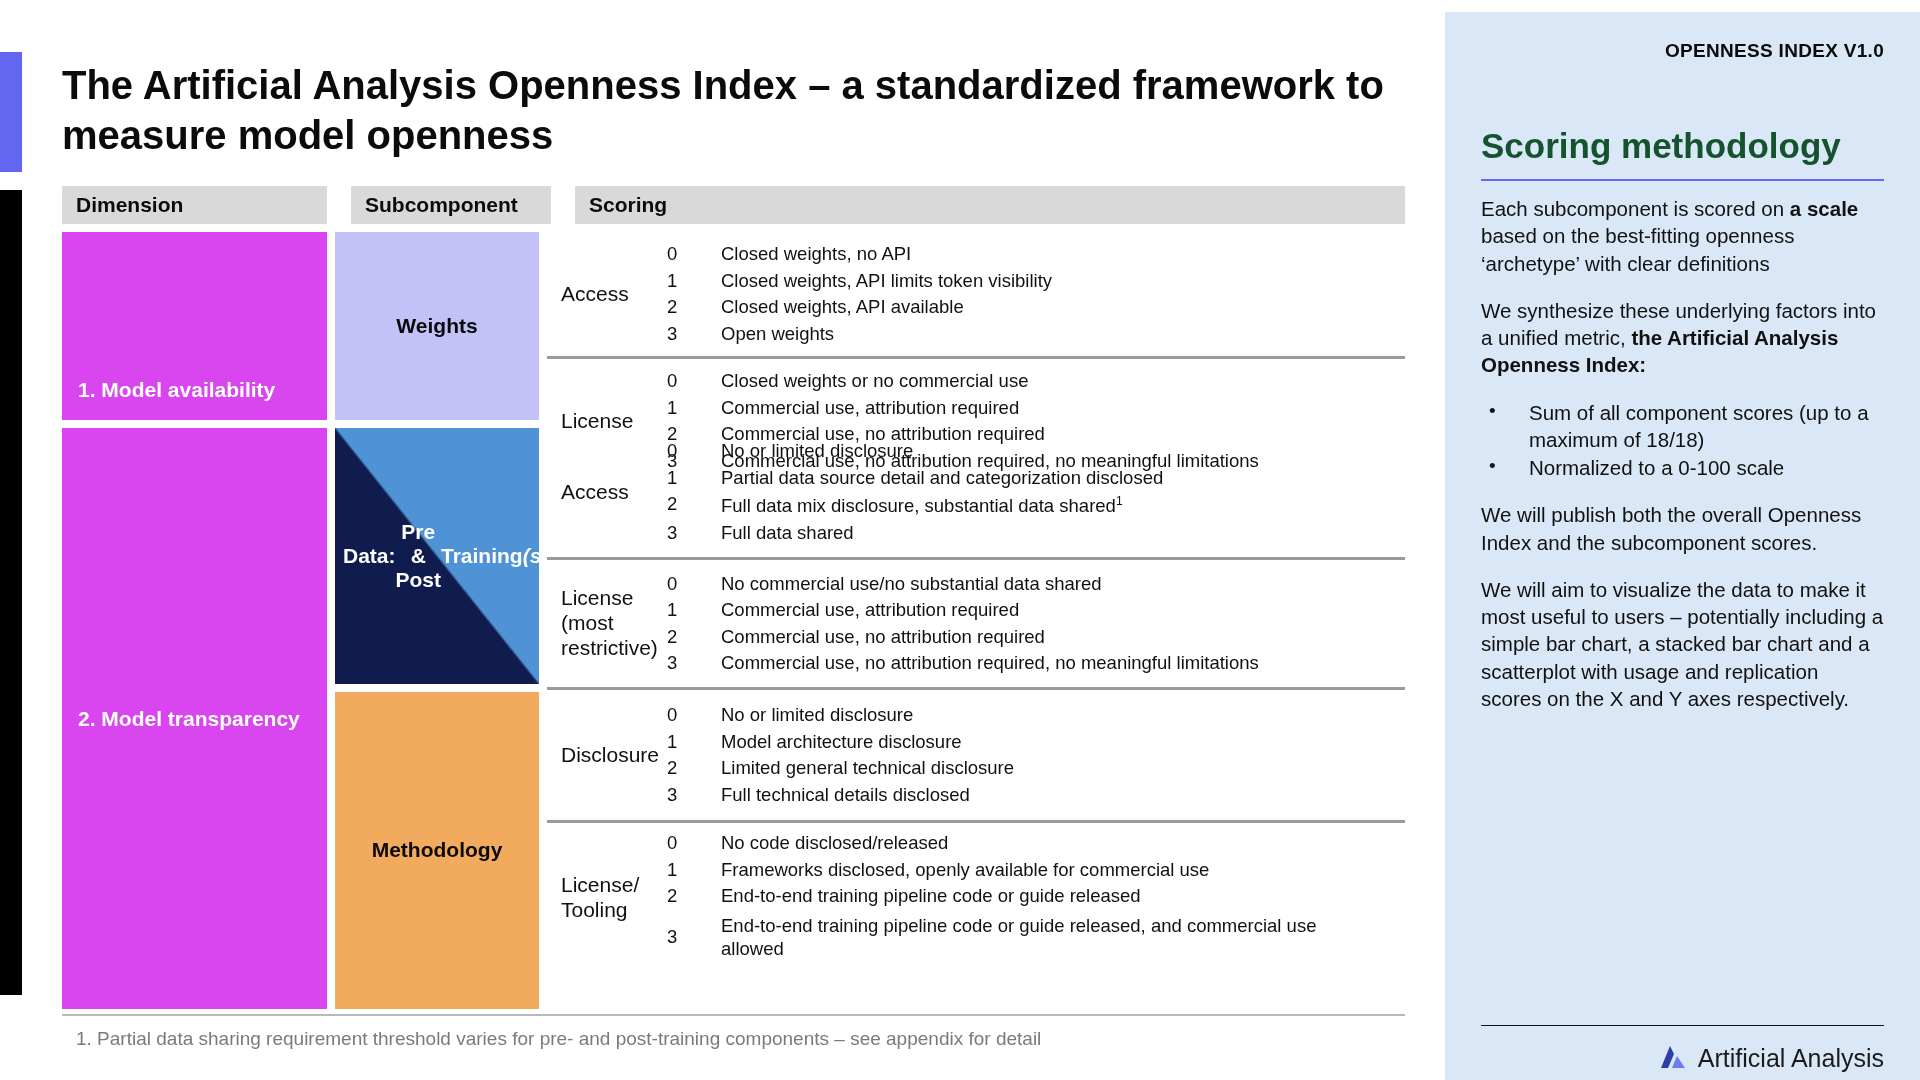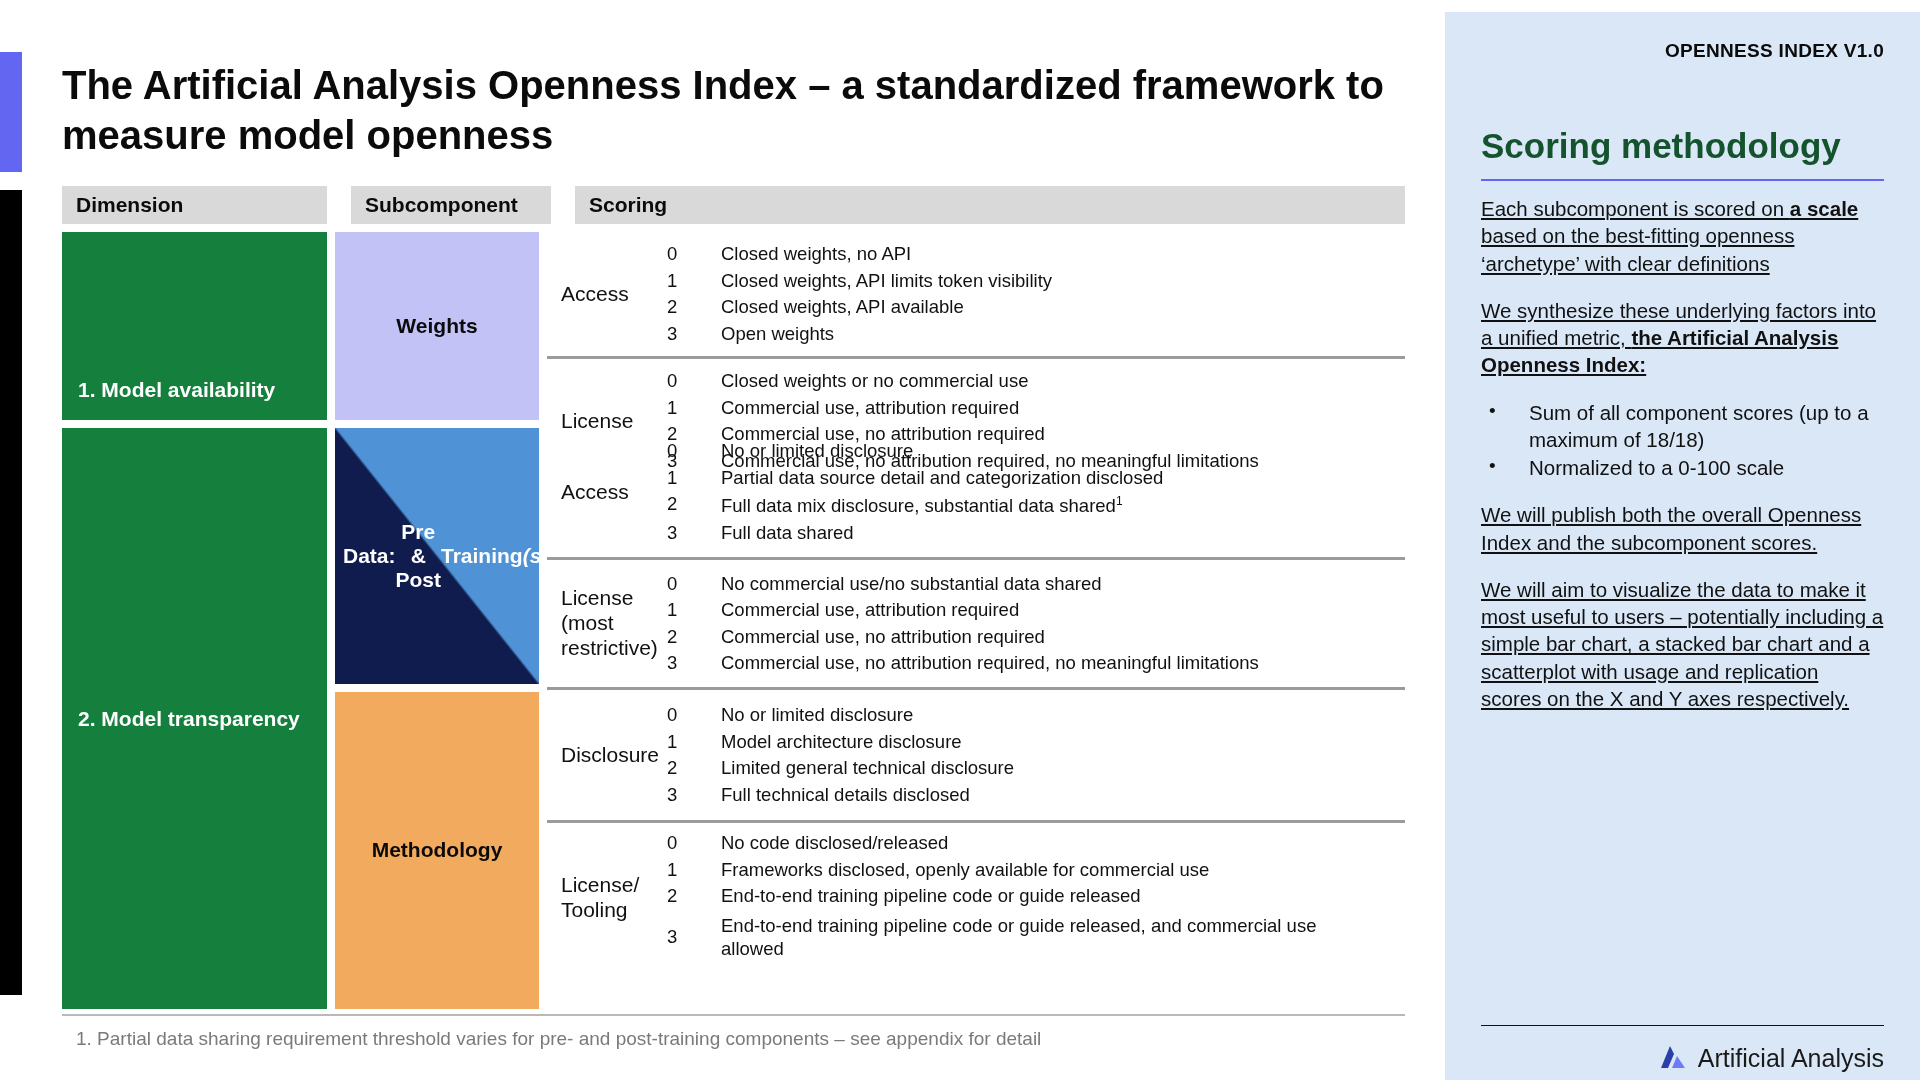--- a/index.html
+++ b/index.html
@@ -30,21 +30,21 @@
   }
   .panel-kicker {
     text-align: right; font-size: 19px; font-weight: bold;
     letter-spacing: .3px; color: #0b0b0b;
   }
   .panel-title {
     margin-top: 64px; font-size: 35px; font-weight: bold; color: #14532d;
   }
   .panel-rule { margin-top: 13px; height: 2px; background: #6366f1; width: 100%; }
   .panel-body { margin-top: 14px; font-size: 20.5px; line-height: 1.33; color: #111; }
-  .panel-body p { margin-bottom: 20px; text-decoration: underline; }
+  .panel-body p { margin-bottom: 20px; }
   .panel-body b { font-weight: bold; }
   .panel-list { list-style: none; margin: 0 0 20px 0; }
   .panel-list li {
     position: relative; padding-left: 48px; margin-bottom: 1px;
     font-size: 20.5px; line-height: 1.33;
   }
   .panel-list li:before {
     content: "\2022"; position: absolute; left: 8px; top: -1px; font-size: 19px;
   }
   .panel-footer-rule {
@@ -69,21 +69,21 @@
   .th {
     background: #d9d9d9; color: #0b0b0b; font-size: 21px; font-weight: bold;
     padding: 10px 14px; height: 38px; display: flex; align-items: center;
   }
   .th.dim { width: 265px; }
   .th.sub { width: 200px; }
   .th.sco { flex: 1; }
 
   .section { display: flex; gap: 8px; margin-top: 8px; }
   .dim-cell {
-    width: 265px; background: #15803d; color: #ffffff;
+    width: 265px; background: #d946ef; color: #ffffff;
     font-size: 21px; font-weight: bold; line-height: 1.2;
     display: flex; align-items: flex-end; padding: 18px 16px;
   }
   .sub-col { width: 204px; display: flex; flex-direction: column; gap: 8px; }
   .sub-cell {
     flex: 1; display: flex; align-items: center; justify-content: center;
     text-align: center; font-size: 21px; font-weight: bold; color: #0b0b0b;
     padding: 10px 8px; line-height: 1.15;
   }
   .sub-weights { background: #c3c2f7; }

